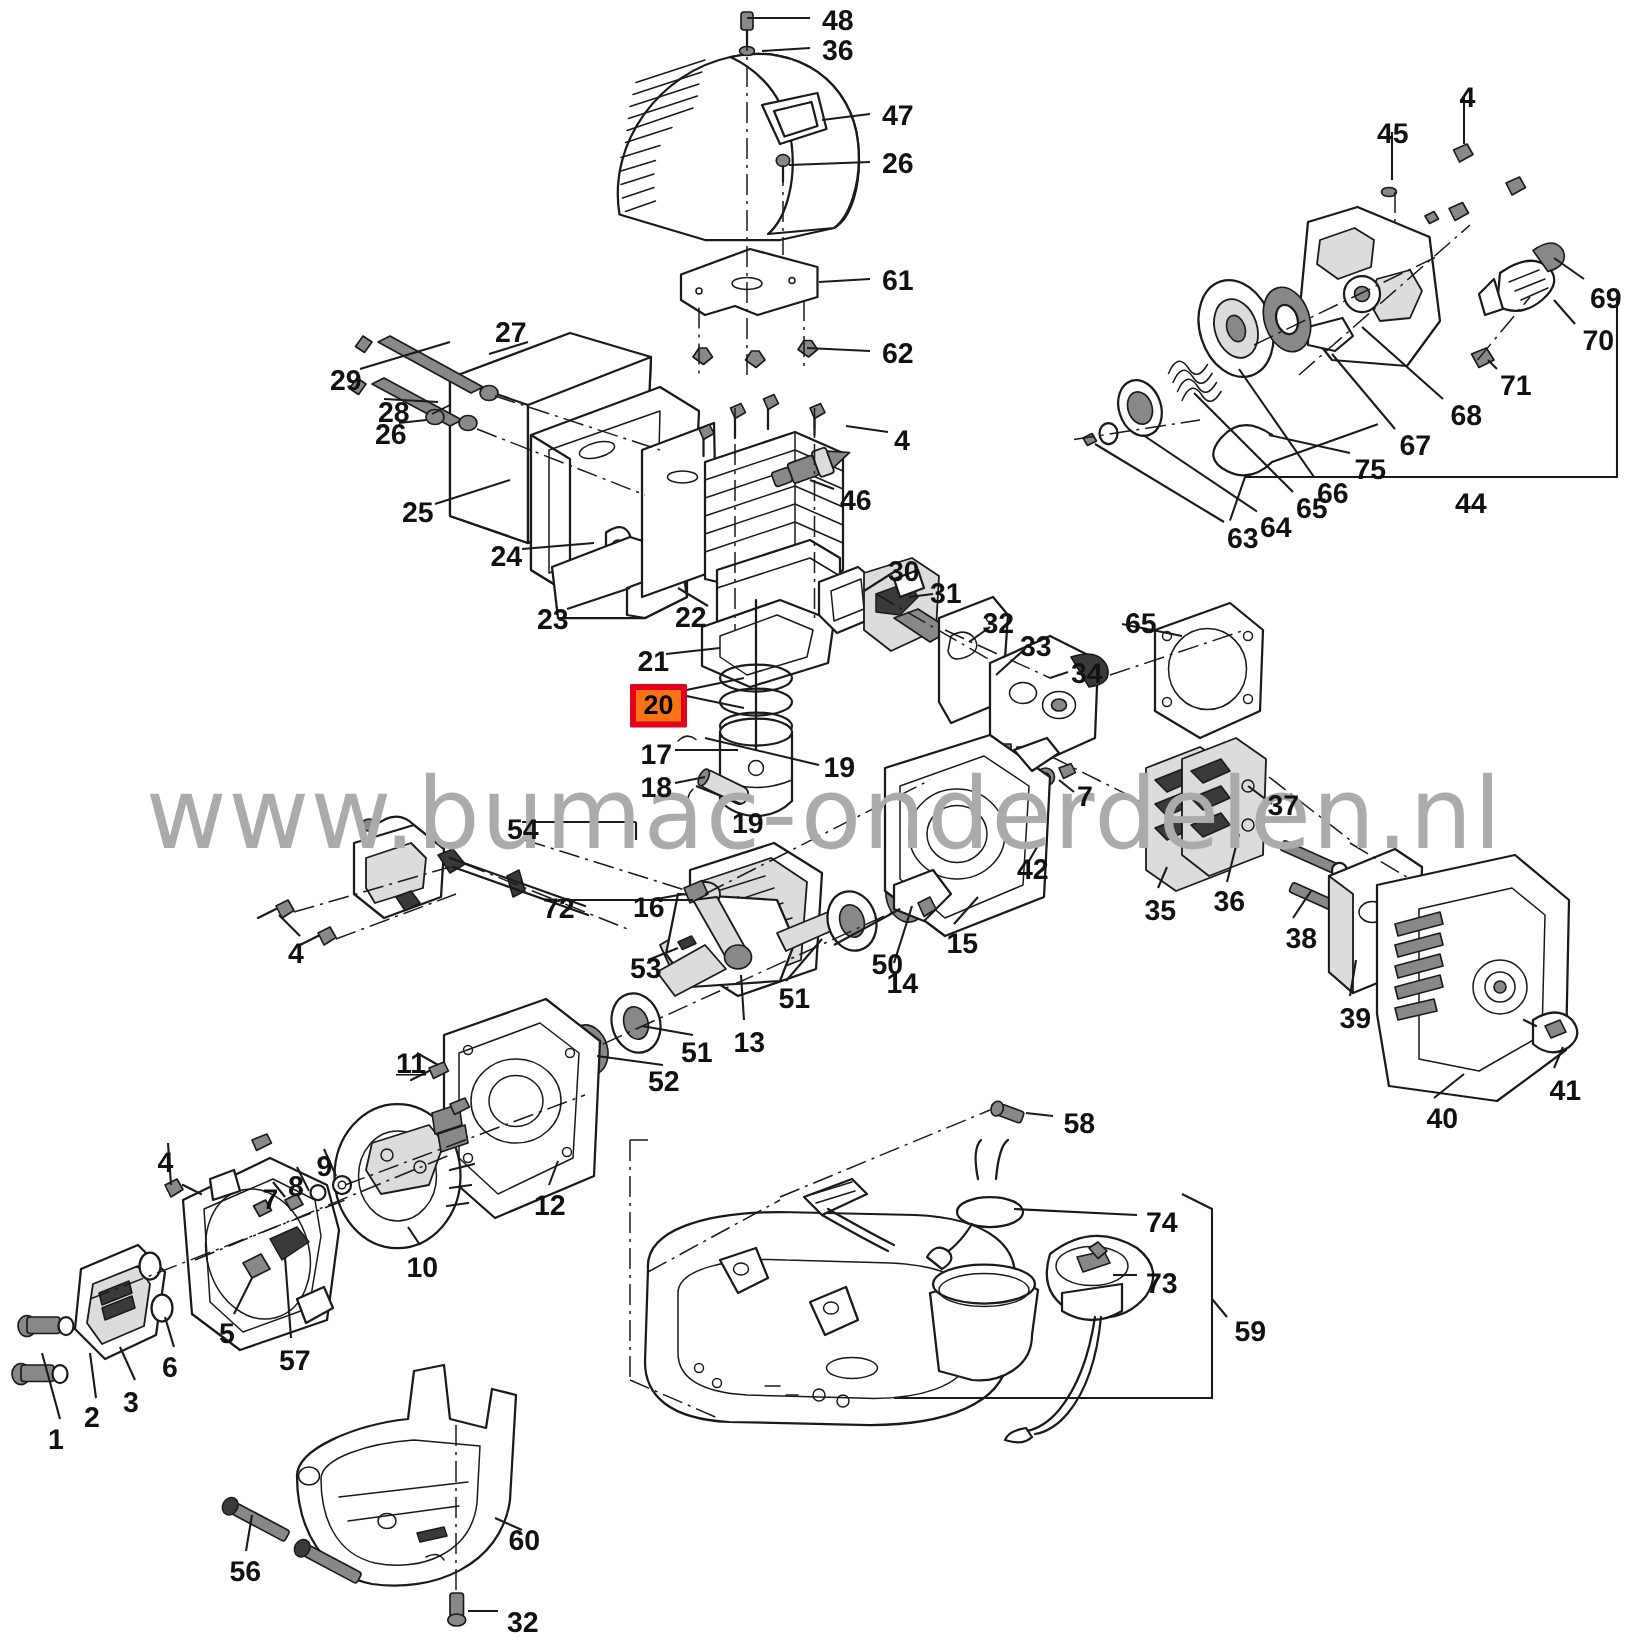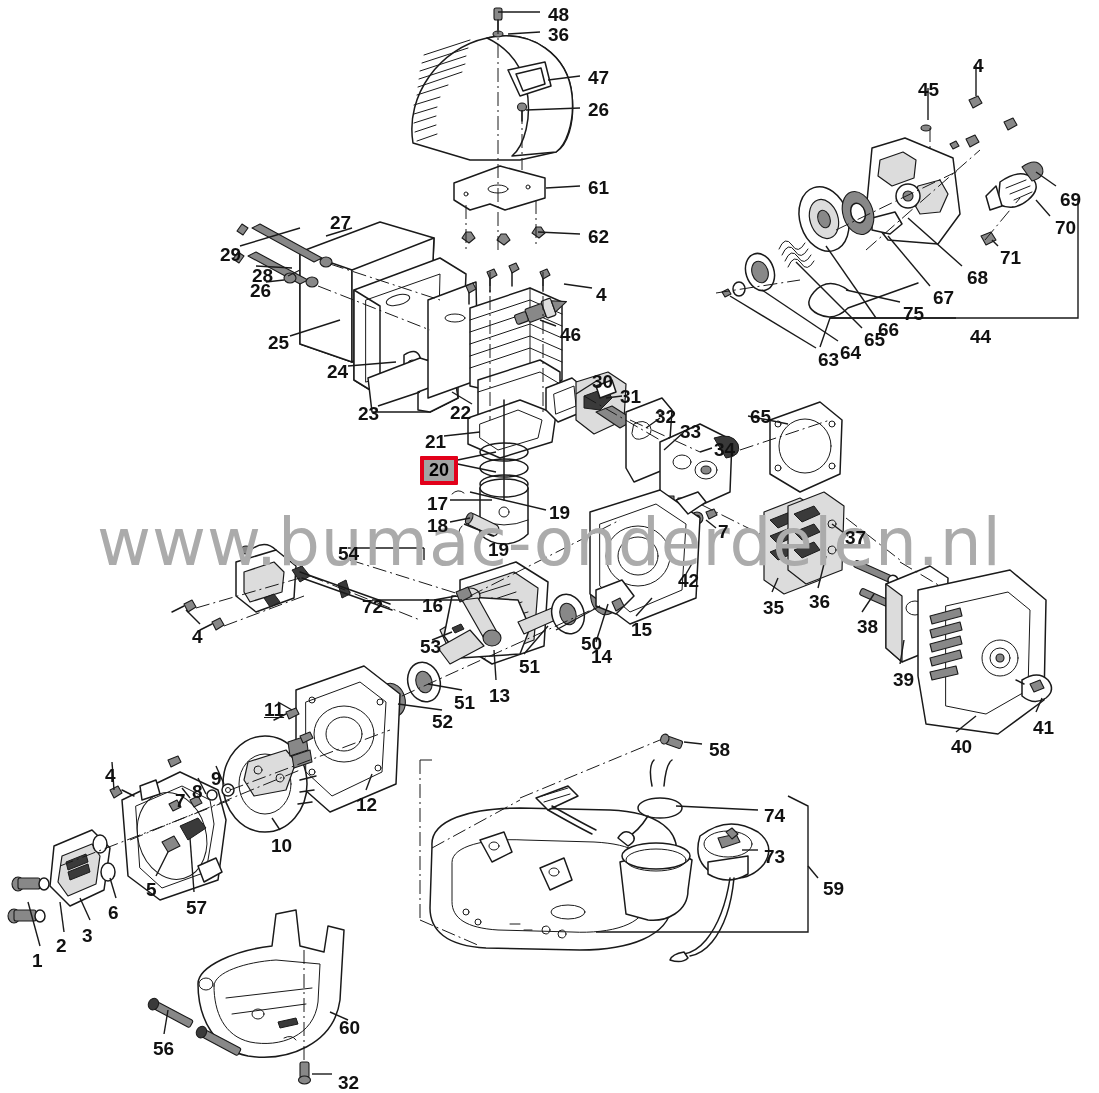--- a/index.html
+++ b/index.html
@@ -5,21 +5,21 @@
   html,body{margin:0;padding:0;background:#fff;}
   body{font-family:"Liberation Sans",sans-serif;}
   #page{position:relative;width:1099px;height:1093px;background:#ffffff;overflow:hidden;}
   #art{position:absolute;left:0;top:0;width:1099px;height:1093px;}
   .wm{position:absolute;left:0;top:510px;width:1099px;text-align:center;
       font-family:"DejaVu Sans",sans-serif;font-size:66px;font-weight:400;
       color:#ababab;letter-spacing:1px;white-space:nowrap;pointer-events:none;
       user-select:none;line-height:1;}
   .cal{position:absolute;font-family:"Liberation Sans",sans-serif;font-weight:bold;
        font-size:19px;color:#111;line-height:1;white-space:nowrap;}
-  .cal.hl{background:#a3a3a3;color:#000;border:4px solid #e2001a;
+  .cal.hl{background:#f97316;color:#000;border:4px solid #e2001a;
           padding:1px 5px 2px 5px;font-size:18px;border-radius:1px;}
 </style>
 </head>
 <body>
 
 <div id="page">
 
   <svg id="art" viewBox="0 0 1099 1093">
     <defs>
       <style>

